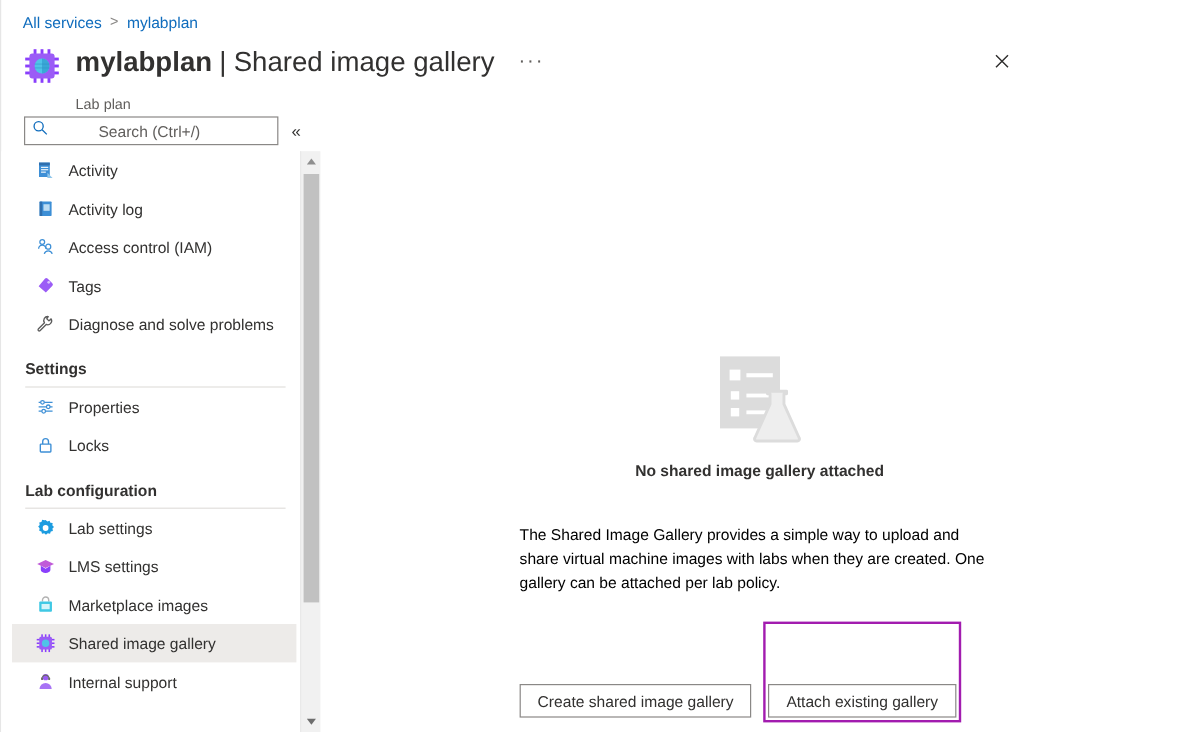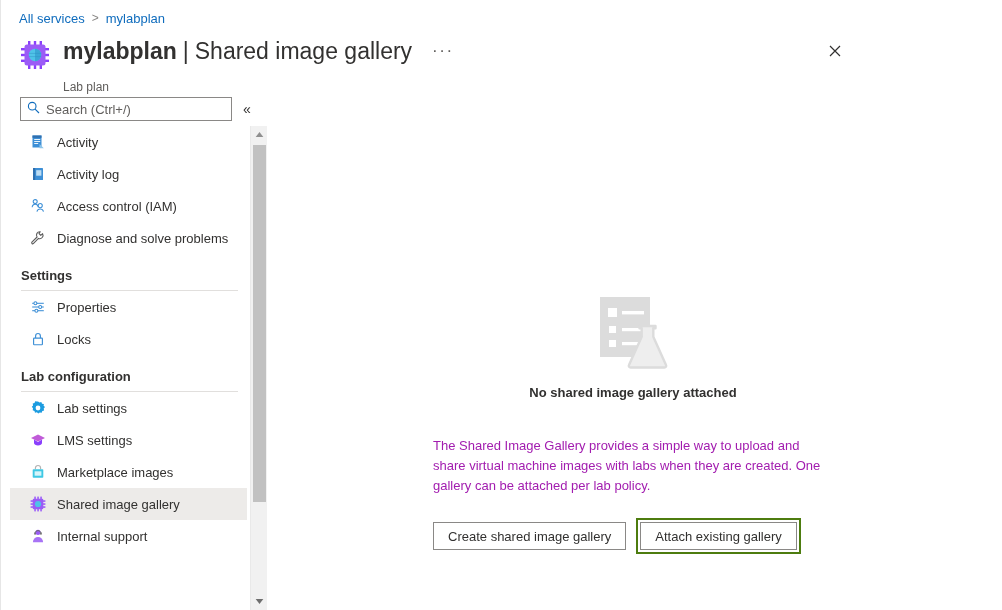--- a/index.html
+++ b/index.html
@@ -93,20 +93,21 @@
   }
 
   
   .search-box {
     position: absolute; left: 20px; top: 97px;
     width: 212px; height: 24px;
     border: 1px solid #8a8886;
     background: #ffffff;
     display: flex; align-items: center;
     padding: 0 6px;
+    gap: 36px;
   }
   .search-icon { flex: none; margin-right: 6px; }
   .search-input {
     border: none; outline: none;
     font-family: "Liberation Sans", sans-serif;
     font-size: 13px;
     color: #323130;
     width: 100%;
     background: transparent;
     padding: 0;
@@ -196,42 +197,43 @@
   }
   .empty-title {
     font-size: 13px;
     font-weight: bold;
     color: #323130;
     text-align: center;
     margin-bottom: 36px;
   }
   .empty-body {
     font-size: 13px;
-    color: #a21caf;
+    color: #000000;
     line-height: 20px;
     width: 400px;
     margin-bottom: 22px;
   }
   .empty-actions {
     display: flex;
     align-items: center;
   }
   .btn {
     height: 28px;
     border: 1px solid #8a8886;
     background: #ffffff;
     font-family: "Liberation Sans", sans-serif;
     font-size: 13px;
     color: #323130;
     padding: 0 14px;
     cursor: pointer;
     white-space: nowrap;
+    margin-top: 48px;
   }
   .btn-highlight-wrap {
-    border: 2px solid #4d7c0f;
+    border: 2px solid #a21caf;
     padding: 2px;
     margin-left: 10px;
     display: inline-flex;
   }
 </style>
 </head>
 <body>
 
 <div id="root">
 
@@ -328,20 +330,29 @@
         <svg width="16" height="16" viewBox="0 0 16 16" stroke="#3d8fd6" fill="none" stroke-width="1.05">
           <circle cx="5.2" cy="3.6" r="2"></circle>
           <path d="M2.2 9.2 a3 3 0 0 1 6 0"></path>
           <circle cx="10.2" cy="7.6" r="2.1"></circle>
           <path d="M6.9 13.6 a3.4 3.4 0 0 1 6.6 0"></path>
         </svg>
       </span>
       <span class="nav-label">Access control (IAM)</span>
     </div>
 
+    <div class="nav-item">
+      <span class="nav-ico">
+        <svg width="16" height="16" viewBox="0 0 16 16">
+          <path d="M2.2 8.6 L7.4 2.3 A1.6 1.6 0 0 1 9.6 2.1 L13.6 6 A1.6 1.6 0 0 1 13.5 8.3 L8.2 13.8 z" fill="#9b5cf6"></path>
+          <circle cx="10.6" cy="5.3" r="1.15" fill="#d9c2fb"></circle>
+        </svg>
+      </span>
+      <span class="nav-label">Tags</span>
+    </div>
 
     <div class="nav-item">
       <span class="nav-ico">
         <svg width="16" height="16" viewBox="0 0 16 16">
           <path d="M10.2 1.8 a3.3 3.3 0 0 0 -3.1 5.2 L1.9 12.2 a1 1 0 0 0 1.4 1.4 L8.5 8.4 a3.3 3.3 0 0 0 4.1 -4.7 L10.8 5.4 L9 3.6 z" fill="none" stroke="#5c5c5c" stroke-width="1.1" stroke-linejoin="round"></path>
         </svg>
       </span>
       <span class="nav-label">Diagnose and solve problems</span>
     </div>
 

